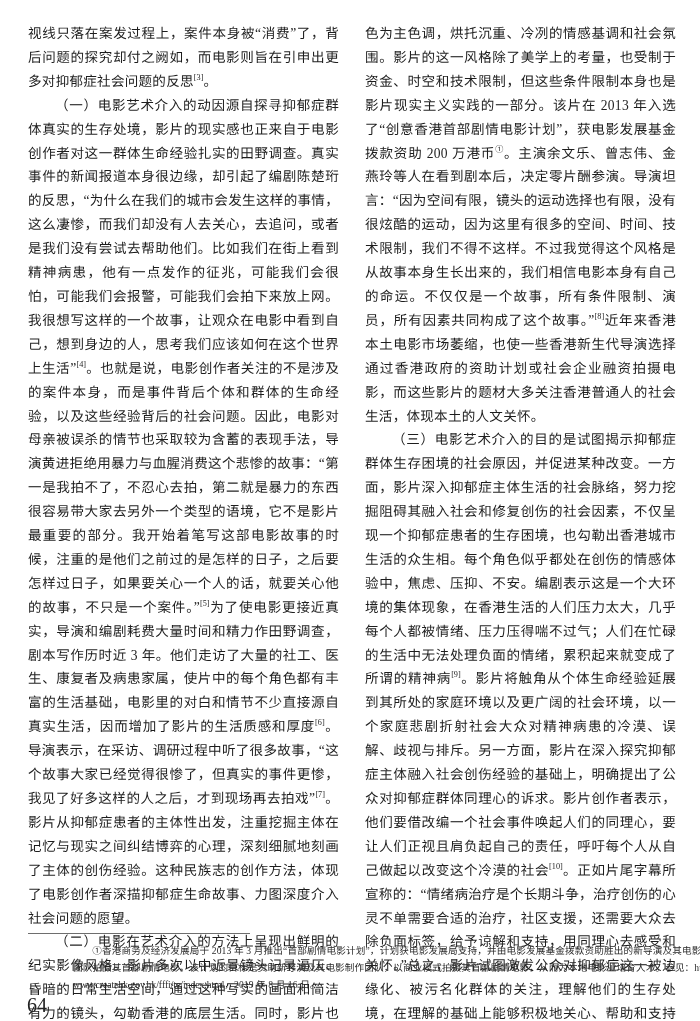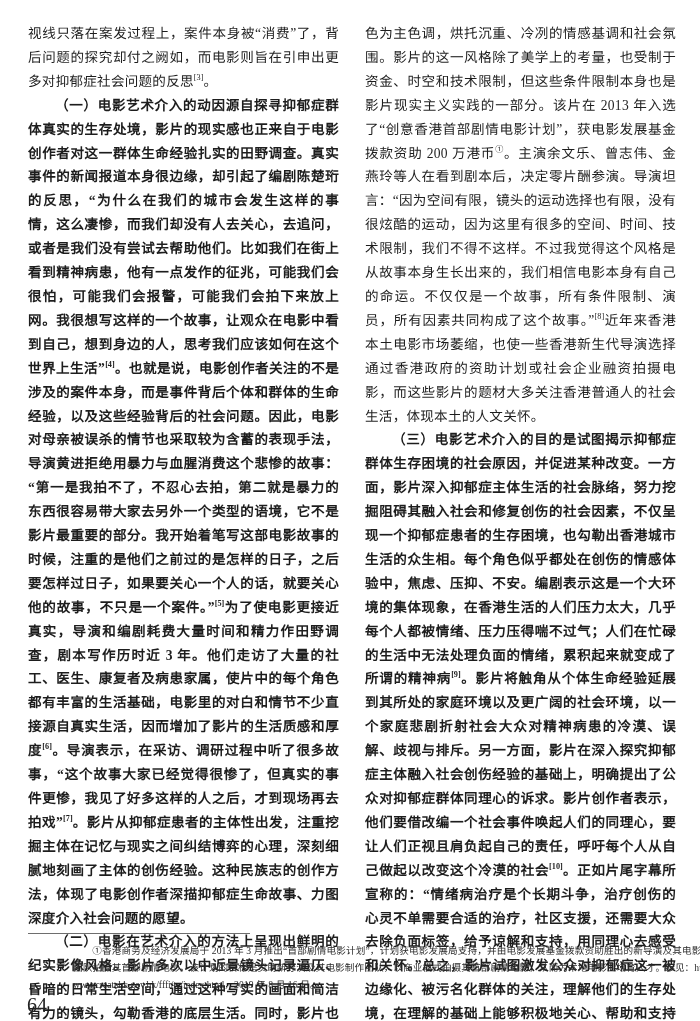--- a/index.html
+++ b/index.html
@@ -52,21 +52,20 @@
     color: #1d1d1d;
     text-indent: 0;
     word-break: break-all;
     -webkit-font-smoothing: none;
   }
   .para.indent {
     text-indent: 2em;
   }
   .para + .para {
     margin-top: 0;
-    font-weight: bold;
   }
 
   sup.ref {
     font-size: 8.2px;
     vertical-align: super;
     line-height: 0;
     letter-spacing: 0;
   }
 
   

